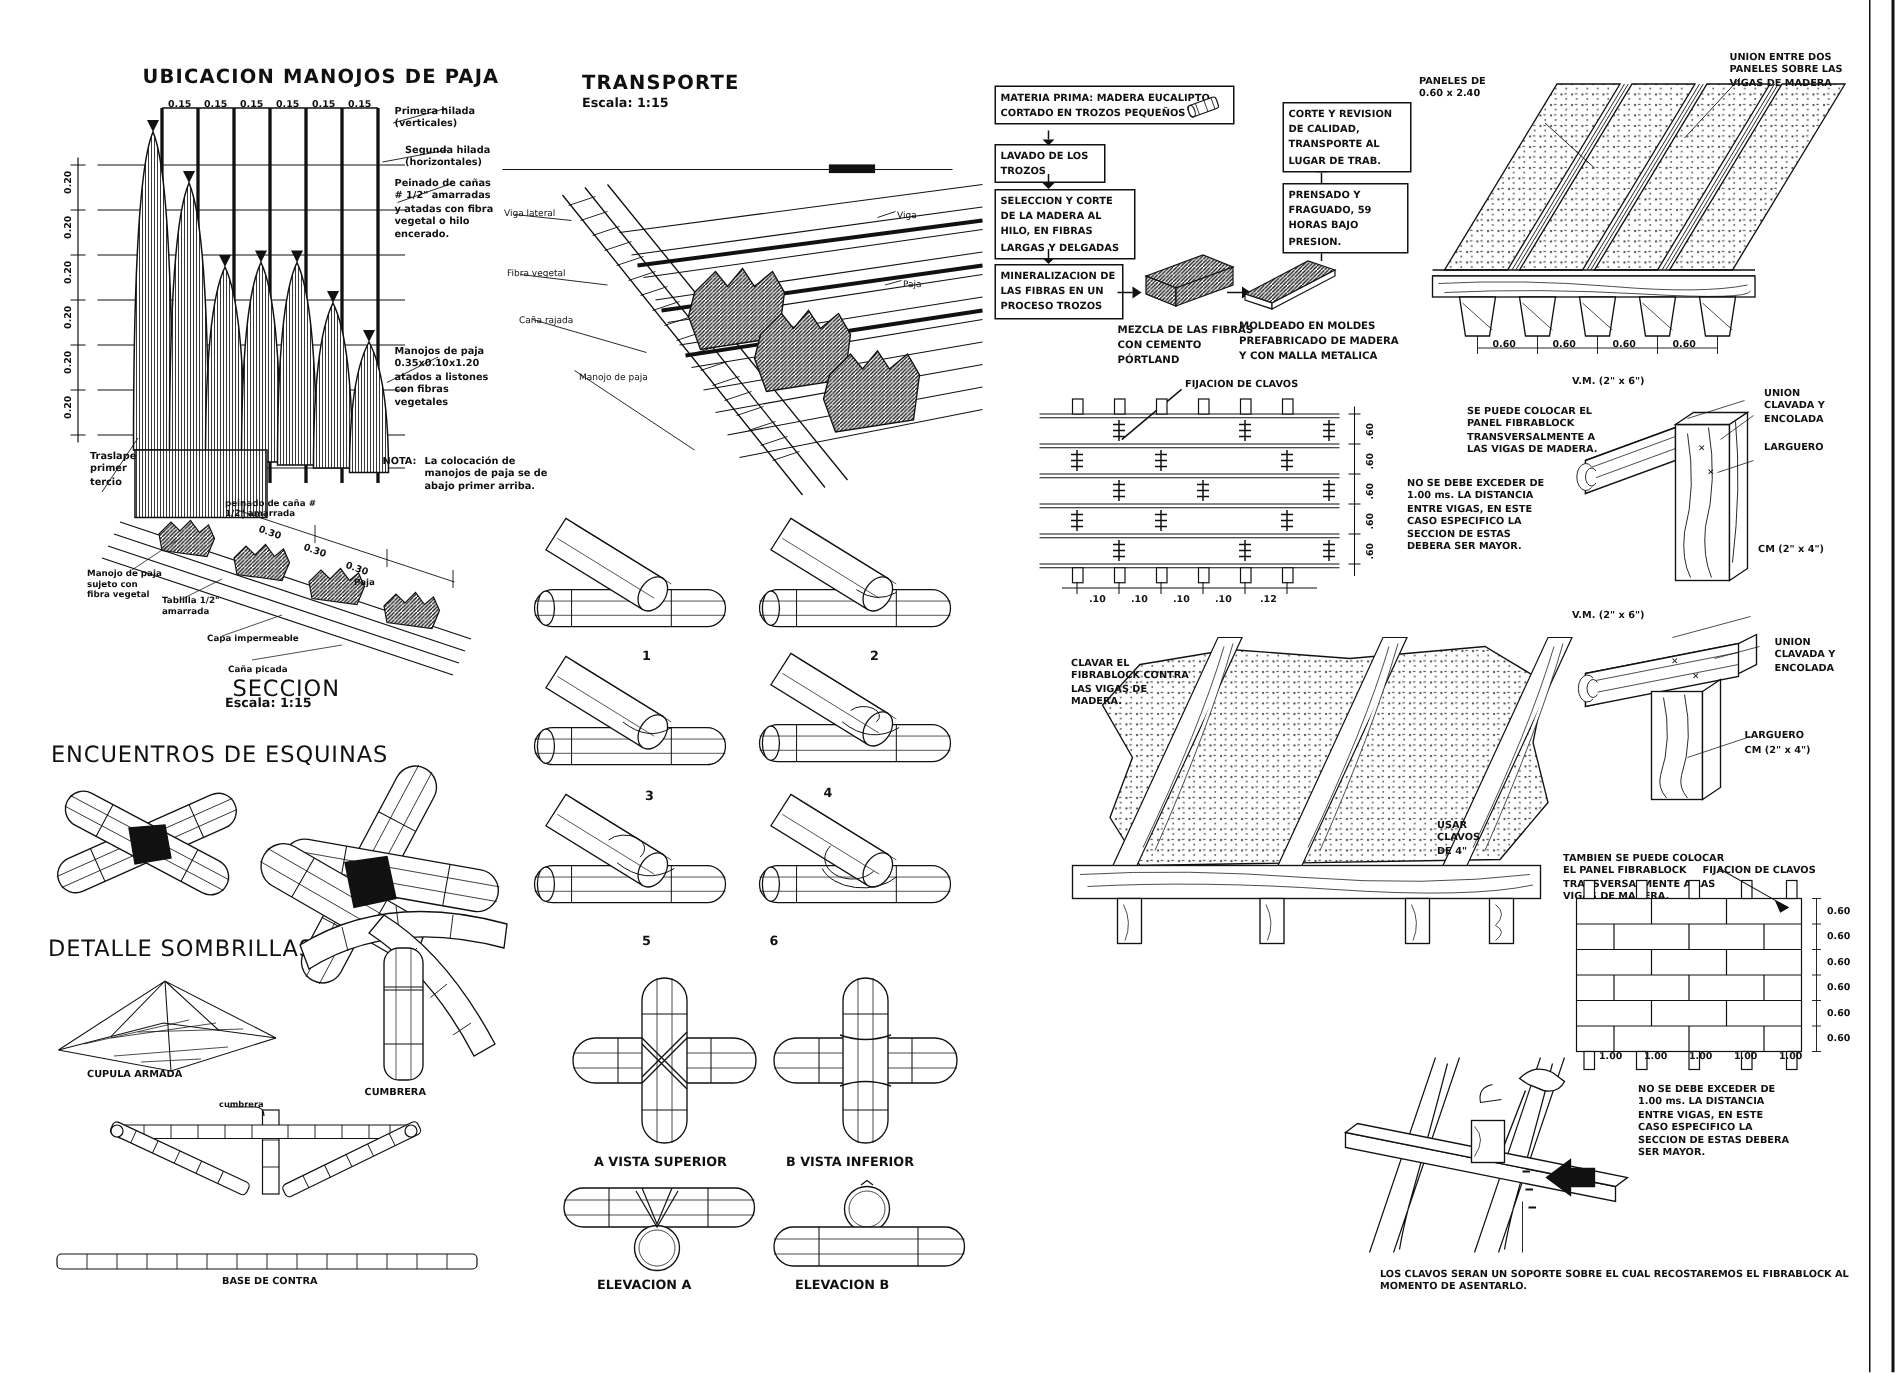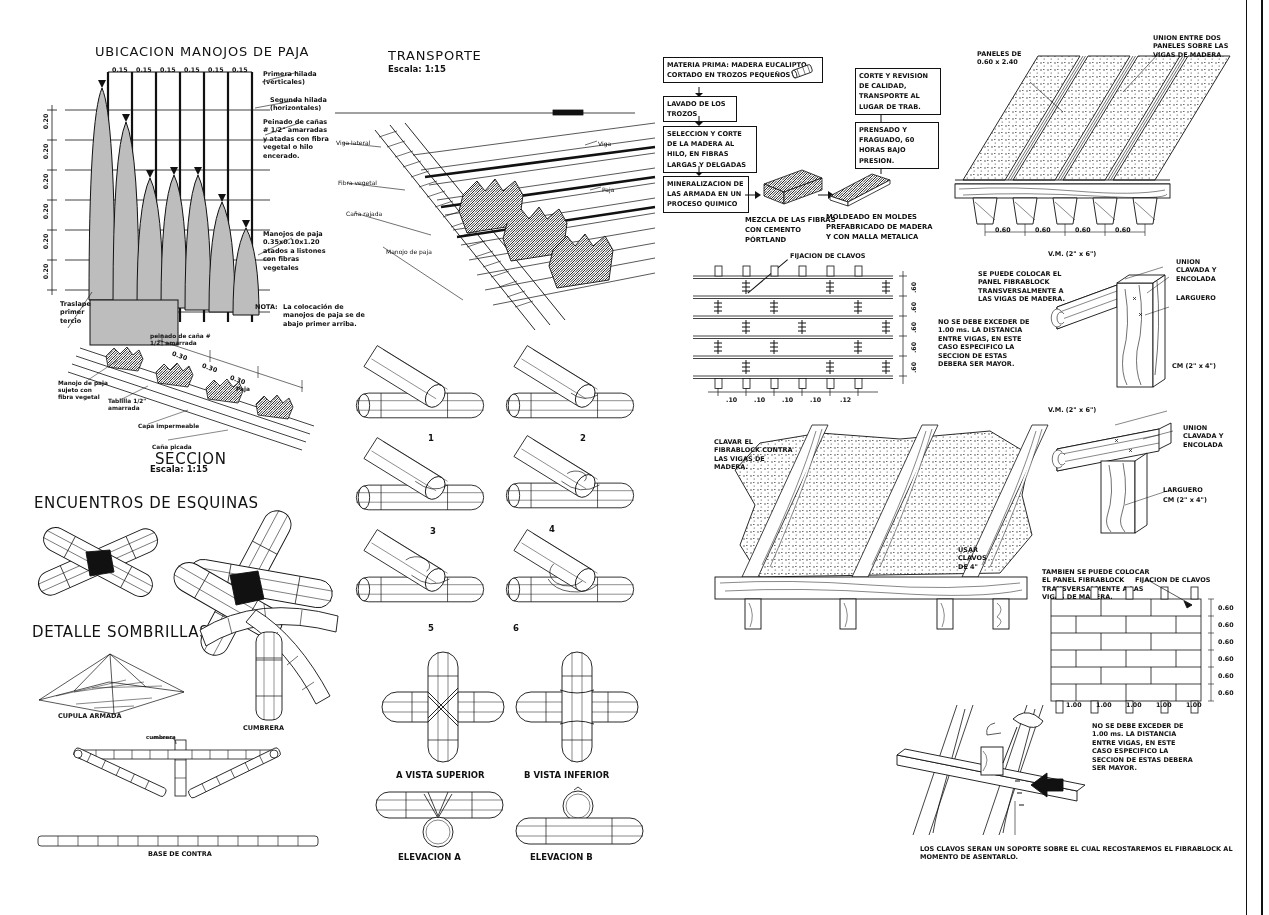--- a/index.html
+++ b/index.html
@@ -1,21 +1,21 @@
 <!DOCTYPE html>
 <html><head>
 <meta charset="utf-8">
 <style>
   html,body{margin:0;padding:0}
   body{width:1269px;height:915px;position:relative;background:#fff;color:#111;
        font-family:"DejaVu Sans", sans-serif;overflow:hidden}
   .abs{position:absolute}
   .t{font-size:6.5px;font-weight:bold;line-height:1.3}
   .tn{font-size:6.5px;line-height:1.25}
-  .tt{font-size:13px;font-weight:normal;letter-spacing:.8px;white-space:nowrap}
+  .tt{font-size:13px;font-weight:bold;letter-spacing:.8px;white-space:nowrap}
   .ts{font-size:15px;font-weight:normal;letter-spacing:.6px;white-space:nowrap}
   .tc{font-size:8.5px;font-weight:bold;white-space:nowrap}
   .bx{border:1.5px solid #111;background:#fff;padding:2px 3px;font-size:6.6px;
       font-weight:bold;line-height:1.55}
   .dim{font-size:6.3px;font-weight:bold;white-space:nowrap}
   .v{transform:rotate(-90deg);transform-origin:center center;display:inline-block}
   .ld{position:absolute;height:1px;background:#111;transform-origin:0 0}
   svg{position:absolute;overflow:visible}
   .cap{font-size:6.8px;font-weight:bold;line-height:1.5}
 </style>
@@ -130,21 +130,21 @@
     <path d="M8,5v8M14,5v8M19,5v8" stroke-width=".5"></path>
   </g>
 </svg>
 <div class="abs bx" style="left:663px;top:96px;width:66px">
   <span>LAVADO DE LOS TROZOS</span>
 </div>
 <div class="abs bx" style="left:663px;top:126px;width:86px">
   <span>SELECCION Y CORTE DE LA MADERA AL HILO, EN FIBRAS LARGAS Y DELGADAS</span>
 </div>
 <div class="abs bx" style="left:663px;top:176px;width:78px">
-  <span>MINERALIZACION DE LAS ARMADA EN UN PROCESO QUIMICO</span>
+  <span>MINERALIZACION DE LAS FIBRAS EN UN PROCESO TROZOS</span>
 </div>
 <svg style="left:694px;top:87px" width="10" height="10" viewBox="0 0 10 10">
     <line x1="5" y1="0" x2="5" y2="6" stroke="#111"></line>
     <polygon points="1,6 9,6 5,10" fill="#111"></polygon>
   </svg>
 <svg style="left:694px;top:116px" width="10" height="10" viewBox="0 0 10 10">
     <line x1="5" y1="0" x2="5" y2="6" stroke="#111"></line>
     <polygon points="1,6 9,6 5,10" fill="#111"></polygon>
   </svg>
 <svg style="left:694px;top:166px" width="10" height="10" viewBox="0 0 10 10">
@@ -177,21 +177,21 @@
 <div class="abs cap" style="left:745px;top:215px;width:96px">MEZCLA DE LAS FIBRAS CON CEMENTO PÓRTLAND</div>
 <svg style="left:828px;top:170px" width="64" height="38" viewBox="0 0 64 38">
   <g stroke="#111" stroke-width=".8">
     <polygon points="2,26 44,4 62,10 20,32" fill="url(#dk)"></polygon>
     <polygon points="2,26 20,32 20,36 2,30" fill="#fff"></polygon>
     <polygon points="20,32 62,10 62,14 20,36" fill="#fff"></polygon>
   </g>
 </svg>
 <div class="abs cap" style="left:826px;top:212px;width:112px">MOLDEADO EN MOLDES PREFABRICADO DE MADERA Y CON MALLA METALICA</div>
 <div class="abs bx" style="left:855px;top:122px;width:76px">
-  <span>PRENSADO Y FRAGUADO, 60 HORAS BAJO PRESION.</span>
+  <span>PRENSADO Y FRAGUADO, 59 HORAS BAJO PRESION.</span>
 </div>
 <div class="abs bx" style="left:855px;top:68px;width:78px">
   <span>CORTE Y REVISION DE CALIDAD, TRANSPORTE AL LUGAR DE TRAB.</span>
 </div>
 
 <svg style="left:955px;top:40px" width="290" height="200" viewBox="0 0 290 200">
   <g stroke="#111" fill="none" stroke-width=".9">
     <polygon points="8,140 50,140 125,16 83,16" fill="url(#spk)"></polygon>
     <polygon points="58,140 100,140 175,16 133,16" fill="url(#spk)"></polygon>
     <polygon points="108,140 150,140 225,16 183,16" fill="url(#spk)"></polygon>
@@ -207,21 +207,21 @@
     <polygon points="98,158 122,158 118,184 102,184" fill="#fff"></polygon>
       <path d="M100,162 L120,180" stroke-width=".5"></path>
     <polygon points="138,158 162,158 158,184 142,184" fill="#fff"></polygon>
       <path d="M140,162 L160,180" stroke-width=".5"></path>
     <polygon points="178,158 202,158 198,184 182,184" fill="#fff"></polygon>
       <path d="M180,162 L200,180" stroke-width=".5"></path>
     <path d="M30,184V196M70,184V196M110,184V196M150,184V196M190,184V196M30,192H190" stroke-width=".6"></path>
     <path d="M75,42 L108,72 M205,12 L168,52" stroke-width=".6"></path>
   </g>
 </svg>
-<div class="abs t" style="left:977px;top:50px;width:46px">PANELES DE 0.60 x 2.40</div>
+<div class="abs t" style="left:946px;top:50px;width:46px">PANELES DE 0.60 x 2.40</div>
 <div class="abs t" style="left:1153px;top:34px;width:80px">UNION ENTRE DOS PANELES SOBRE LAS VIGAS DE MADERA</div>
 <div class="abs dim" style="left:995px;top:226px">0.60</div>
 <div class="abs dim" style="left:1035px;top:226px">0.60</div>
 <div class="abs dim" style="left:1075px;top:226px">0.60</div>
 <div class="abs dim" style="left:1115px;top:226px">0.60</div>
 
 <div class="abs t" style="left:790px;top:252px">FIJACION DE CLAVOS</div>
 <div class="ld" style="left:788px;top:260px;width:52px;transform:rotate(140deg)"></div>
 <svg style="left:688px;top:266px" width="225" height="130" viewBox="0 0 225 130">
   <g stroke="#111" fill="none" stroke-width=".8">

